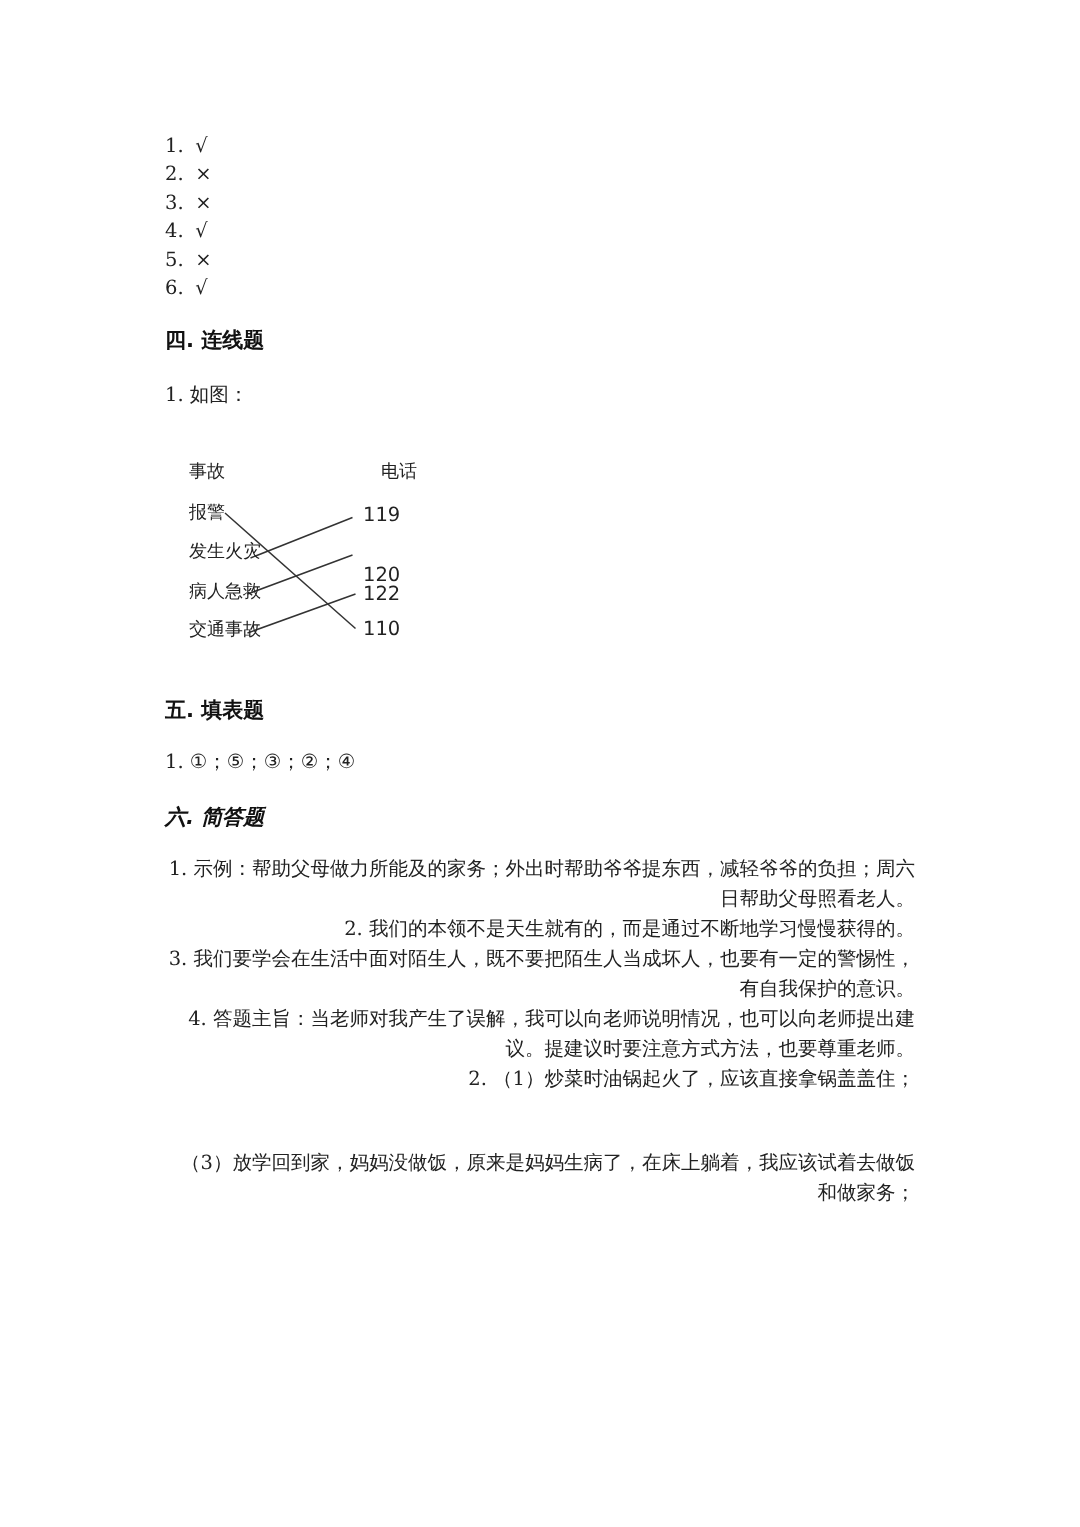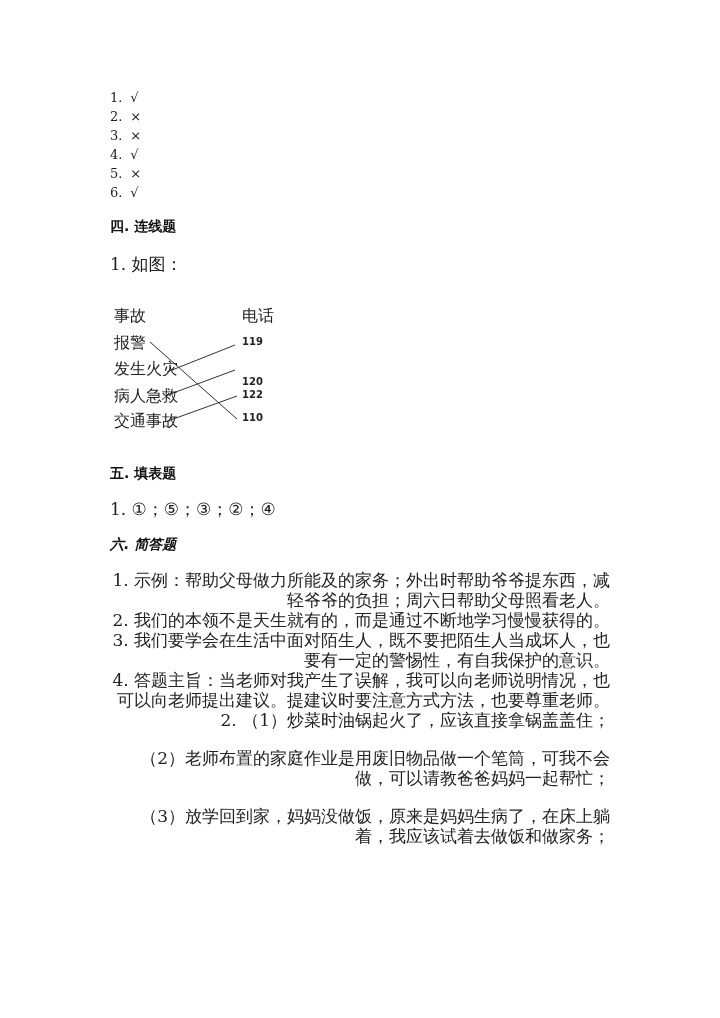--- a/index.html
+++ b/index.html
@@ -4,24 +4,24 @@
 <style>
   html, body { margin: 0; padding: 0; background: #ffffff; }
   body { width: 720px; height: 1018px; position: relative; overflow: hidden;
          font-family: "DejaVu Serif", "Liberation Serif", serif; color: #222; }
   .page { position: absolute; left: 0; top: 0; width: 720px; height: 1018px; }
   .tf-list { position: absolute; left: 110px; top: 88px; font-size: 13px; line-height: 19px; }
   .tf-item { white-space: nowrap; }
   .tf-num { display: inline-block; width: 16px; }
   .sec { position: absolute; left: 110px; font-size: 14px; font-weight: bold;
          font-family: "DejaVu Sans", "Liberation Sans", sans-serif; color: #111; }
-  .txt { position: absolute; left: 110px; font-size: 17px; line-height: 20px; width: 500px; }
+  .txt { position: absolute; left: 110px; font-size: 13px; line-height: 20px; width: 500px; }
   .diagram { position: absolute; left: 105px; top: 300px; width: 180px; height: 135px; }
-  .dlabel { position: absolute; font-size: 16px; font-family: "DejaVu Sans", "Liberation Sans", sans-serif; color: #222; white-space: nowrap; }
-  .dnum { position: absolute; font-size: 10px; font-family: "DejaVu Sans", "Liberation Sans", sans-serif; color: #222; font-weight: bold; }
+  .dlabel { position: absolute; font-size: 12px; font-family: "DejaVu Sans", "Liberation Sans", sans-serif; color: #222; white-space: nowrap; margin-left: 12px; }
+  .dnum { position: absolute; font-size: 13px; font-family: "DejaVu Sans", "Liberation Sans", sans-serif; color: #222; }
   .diagram svg { position: absolute; left: 0; top: 0; }
   .para { margin: 0; }
   .gap { height: 18px; }
 </style>
 </head>
 <body>
 
 <div class="page">
 
   <div class="tf-list">
@@ -60,20 +60,19 @@
 
   <div class="sec" style="top:536px;font-style:italic;">六. 简答题</div>
 
   <div class="txt" style="top:570px;text-align:right;">
     <p class="para">1. 示例：帮助父母做力所能及的家务；外出时帮助爷爷提东西，减轻爷爷的负担；周六日帮助父母照看老人。</p>
     <p class="para">2. 我们的本领不是天生就有的，而是通过不断地学习慢慢获得的。</p>
     <p class="para">3. 我们要学会在生活中面对陌生人，既不要把陌生人当成坏人，也要有一定的警惕性，有自我保护的意识。</p>
     <p class="para">4. 答题主旨：当老师对我产生了误解，我可以向老师说明情况，也可以向老师提出建议。提建议时要注意方式方法，也要尊重老师。</p>
     <p class="para">2. （1）炒菜时油锅起火了，应该直接拿锅盖盖住；</p>
     <div class="gap"></div>
-    <p class="para">（2）老师布置的家庭作业是用废旧物品做一个笔筒，可我不会做，可以请教爸爸妈妈一起帮忙；</p>
     <div class="gap"></div>
     <p class="para">（3）放学回到家，妈妈没做饭，原来是妈妈生病了，在床上躺着，我应该试着去做饭和做家务；</p>
     <div class="gap"></div>
     <div class="gap"></div>
   </div>
 
 </div>
 
 </body></html>

